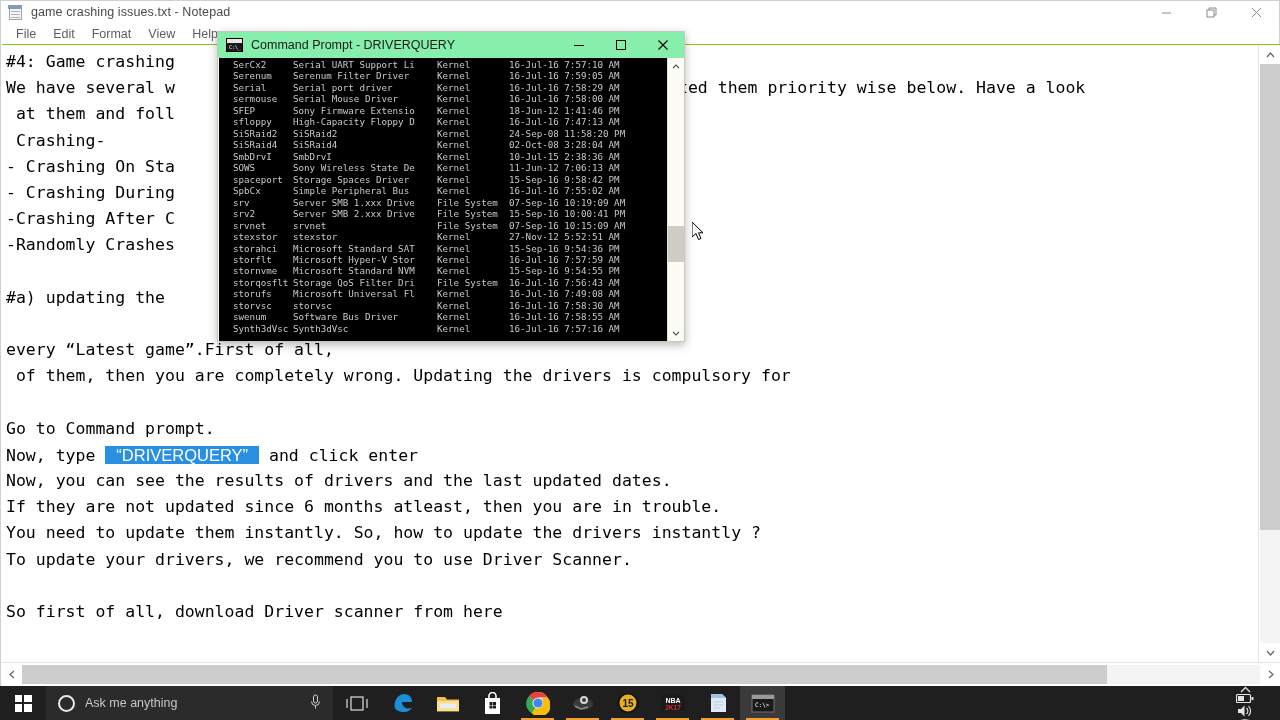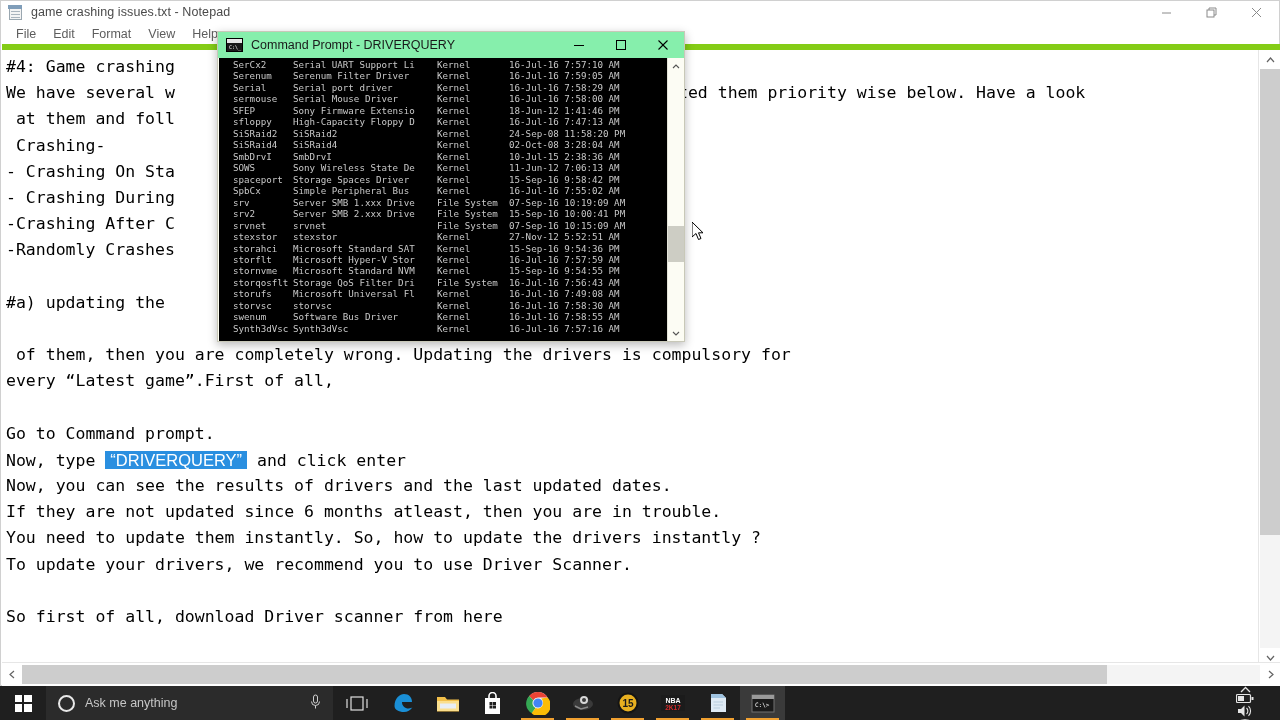--- a/index.html
+++ b/index.html
@@ -58,21 +58,21 @@
     border-bottom: 0;
   }
   .np-menu {
     font-size: 12.5px; color: #5d5d5d;
     padding: 2px 9px 2px 8px;
   }
   #np-body {
     position: absolute; left: 1px; top: 43px;
     width: 1278px; height: 642px;
     background: #ffffff;
-    border-top: 6px solid #84cc16;
+    border-top: 1px solid #84cc16;
   }
   #np-textarea {
     position: absolute; left: 0; top: 0;
     width: 1256px; height: 617px;
     overflow: hidden;
     background: #ffffff;
     padding: 4px 0 0 4px;
   }
   .np-line {
     font-family: "DejaVu Sans Mono", "Liberation Mono", monospace;
@@ -80,21 +80,21 @@
     line-height: 26.2px;
     color: #000000;
     white-space: pre;
     height: 26.2px;
   }
   .np-sel {
     background: #2a8fe0;
     color: #ffffff;
     font-family: "Liberation Sans", sans-serif;
     font-size: 16.5px;
-    padding: 0 5px;
+    padding: 0 11px;
   }
 
   
   #np-vscroll {
     position: absolute; right: 0; top: 0;
     width: 22px; height: 617px;
     background: #ffffff; border-left: 1px solid #e6e6e6;
   }
   #np-vscroll .arrow {
     width: 22px; height: 19px;
@@ -337,22 +337,22 @@
       <div class="np-line">We have several w</div>
       <div class="np-line"> at them and foll</div>
       <div class="np-line"> Crashing-</div>
       <div class="np-line">- Crashing On Sta</div>
       <div class="np-line">- Crashing During</div>
       <div class="np-line">-Crashing After C</div>
       <div class="np-line">-Randomly Crashes</div>
       <div class="np-line">&nbsp;</div>
       <div class="np-line">#a) updating the </div>
       <div class="np-line">&nbsp;</div>
+      <div class="np-line">every “Latest game”.First of all,</div>
       <div class="np-line"> of them, then you are completely wrong. Updating the drivers is compulsory for</div>
-      <div class="np-line">every “Latest game”.First of all,</div>
       <div class="np-line">&nbsp;</div>
       <div class="np-line">Go to Command prompt.</div>
       <div class="np-line"><span>Now, type </span><span class="np-sel">“DRIVERQUERY”</span><span> and click enter</span></div>
       <div class="np-line">Now, you can see the results of drivers and the last updated dates.</div>
       <div class="np-line">If they are not updated since 6 months atleast, then you are in trouble.</div>
       <div class="np-line">You need to update them instantly. So, how to update the drivers instantly ?</div>
       <div class="np-line">To update your drivers, we recommend you to use Driver Scanner.</div>
       <div class="np-line">&nbsp;</div>
       <div class="np-line">So first of all, download Driver scanner from here</div>
     </div>

